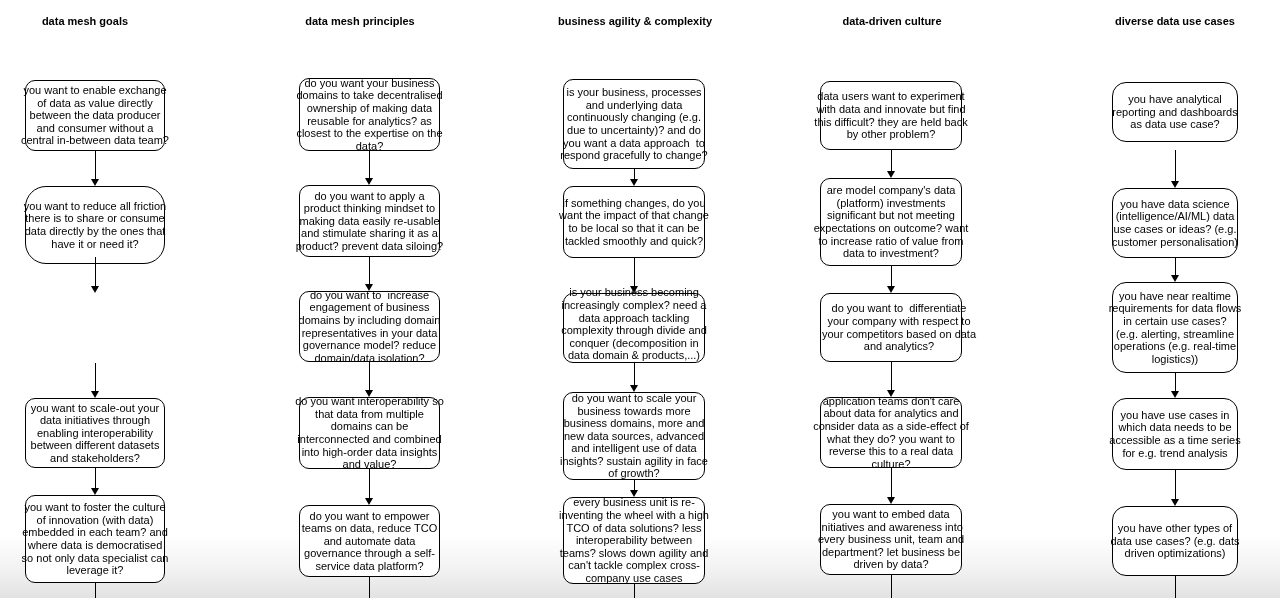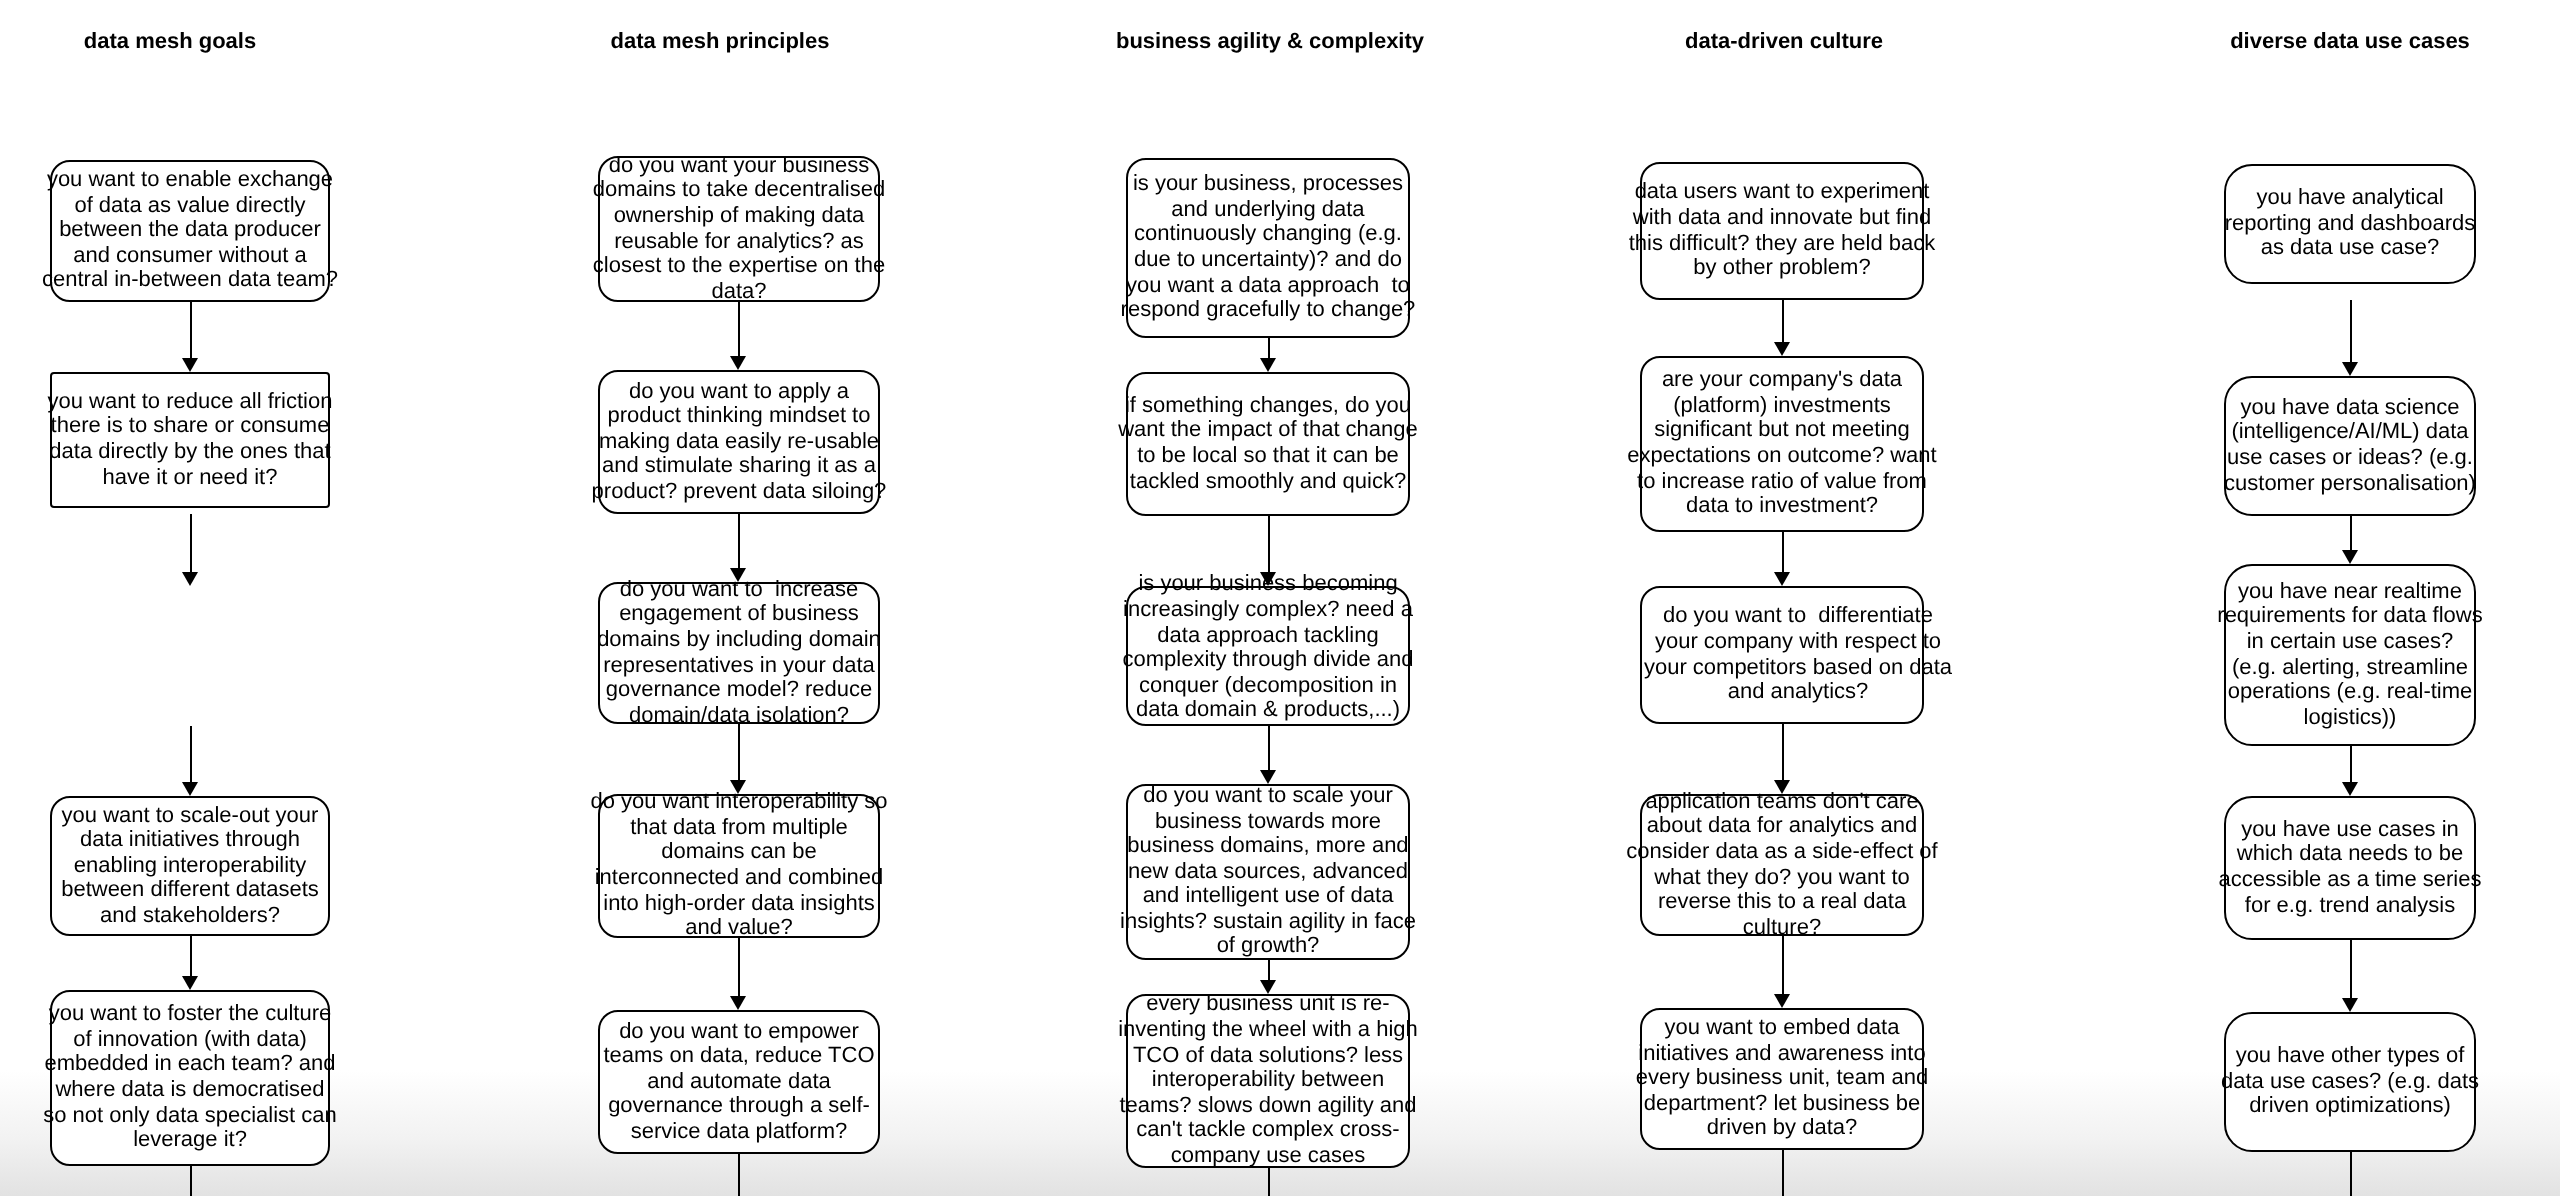--- a/index.html
+++ b/index.html
@@ -77,21 +77,21 @@
 <body>
 
 <div id="canvas">
   <div class="bottom-fade"></div>
 <div class="col-header" style="left: 85px; top: 15px;">data mesh goals</div>
     <div class="flow-box" style="left: 25px; top: 80px; width: 140px; height: 71px; border-radius: 10px;">
       <div class="label" style="width: 148px;">you want to enable exchange of data as value directly between the data producer and consumer without a central in-between data team?</div>
     </div>
     <div class="connector" style="left: 94.5px; top: 151px; height: 28px;"></div>
     <div class="arrowhead" style="left: 91px; top: 178.5px;"></div>
-    <div class="flow-box" style="left: 25px; top: 186px; width: 140px; height: 68px; border-radius: 2px;">
+    <div class="flow-box" style="left: 25px; top: 186px; width: 140px; height: 78px; border-radius: 21px;">
       <div class="label" style="width: 148px;">you want to reduce all friction there is to share or consume data directly by the ones that have it or need it?</div>
     </div>
     <div class="connector" style="left: 94.5px; top: 257px; height: 29px;"></div>
     <div class="arrowhead" style="left: 91px; top: 285.5px;"></div>
     <div class="connector" style="left: 94.5px; top: 363px; height: 28px;"></div>
     <div class="arrowhead" style="left: 91px; top: 390.5px;"></div>
     <div class="flow-box" style="left: 25px; top: 398px; width: 140px; height: 70px; border-radius: 10px;">
       <div class="label" style="width: 148px;">you want to scale-out your data initiatives through enabling interoperability between different datasets and stakeholders?</div>
     </div>
     <div class="connector" style="left: 94.5px; top: 468px; height: 20px;"></div>
@@ -150,21 +150,21 @@
       <div class="label" style="width: 152px;">every business unit is re-inventing the wheel with a high TCO of data solutions? less interoperability between teams? slows down agility and can't tackle complex cross-company use cases</div>
     </div>
     <div class="connector" style="left: 633.5px; top: 584px; height: 15px;"></div>
     <div class="col-header" style="left: 892px; top: 15px;">data-driven culture</div>
     <div class="flow-box" style="left: 820px; top: 81px; width: 142px; height: 69px; border-radius: 10px;">
       <div class="label" style="width: 156px;">data users want to experiment with data and innovate but find this difficult? they are held back by other problem?</div>
     </div>
     <div class="connector" style="left: 890.5px; top: 150px; height: 21px;"></div>
     <div class="arrowhead" style="left: 887px; top: 170.5px;"></div>
     <div class="flow-box" style="left: 820px; top: 178px; width: 142px; height: 88px; border-radius: 10px;">
-      <div class="label" style="width: 156px;">are your company's data (platform) investments significant but not meeting expectations on outcome? want to increase ratio of value from data to investment?</div>
+      <div class="label" style="width: 156px;">are model company's data (platform) investments significant but not meeting expectations on outcome? want to increase ratio of value from data to investment?</div>
     </div>
     <div class="connector" style="left: 890.5px; top: 266px; height: 20px;"></div>
     <div class="arrowhead" style="left: 887px; top: 285.5px;"></div>
     <div class="flow-box" style="left: 820px; top: 293px; width: 142px; height: 69px; border-radius: 10px; padding-left: 16px;">
       <div class="label" style="width: 156px;">do you want to  differentiate your company with respect to your competitors based on data and analytics?</div>
     </div>
     <div class="connector" style="left: 890.5px; top: 362px; height: 28px;"></div>
     <div class="arrowhead" style="left: 887px; top: 389.5px;"></div>
     <div class="flow-box" style="left: 820px; top: 397px; width: 142px; height: 71px; border-radius: 10px;">
       <div class="label" style="width: 156px;">application teams don't care about data for analytics and consider data as a side-effect of what they do? you want to reverse this to a real data culture?</div>

